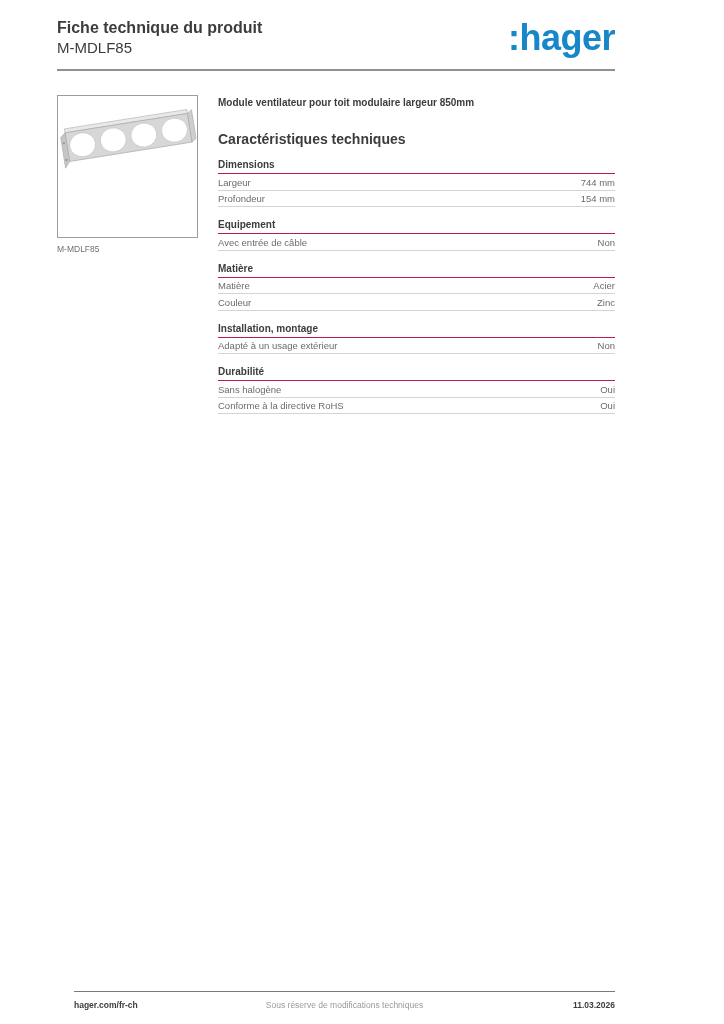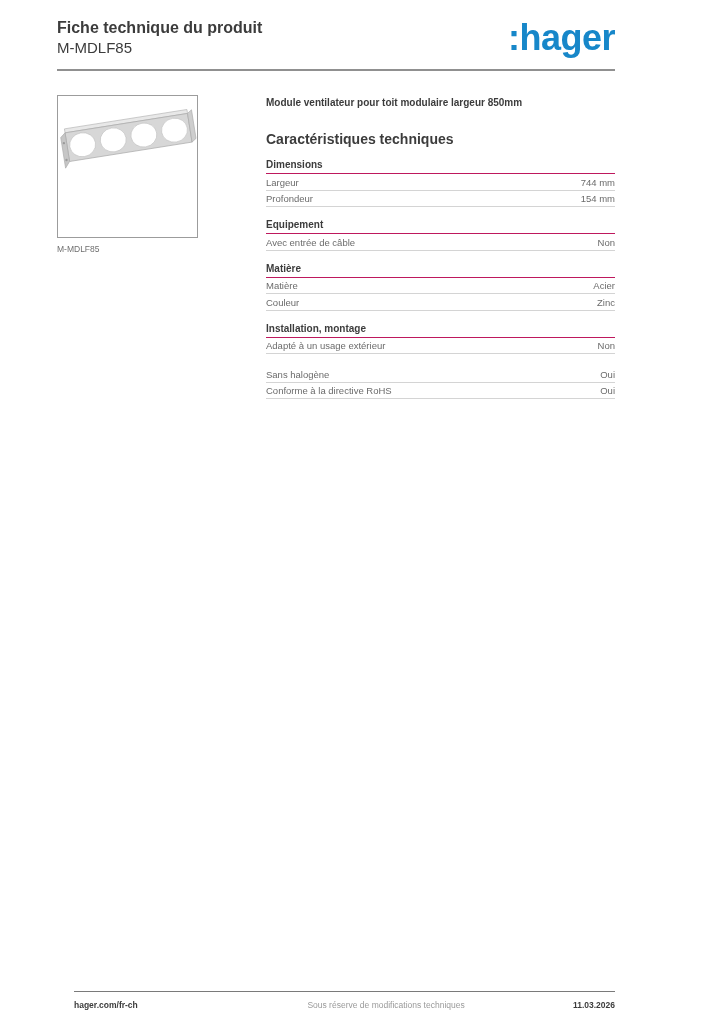--- a/index.html
+++ b/index.html
@@ -11,36 +11,36 @@
   .header h1 { font-size:16px; line-height:18px; margin:0; color:#3c3c3c; font-weight:bold; }
   .product-code { font-size:15px; line-height:17px; color:#3c3c3c; margin-top:2px; }
   .logo { font-size:36px; font-weight:bold; color:#1787c9; letter-spacing:-0.5px; line-height:28px; }
   .header-rule { margin:13px 57px 0 57px; border:none; border-top:2px solid #909090; height:0; }
 
   
   .main { display:flex; margin:24px 57px 0 57px; }
   .left-col { flex:0 0 161px; width:161px; }
   .image-box { width:139px; height:141px; border:1px solid #9c9c9c; background:#ffffff; box-sizing:content-box; }
   .caption { font-size:8.5px; color:#6f6f6f; margin-top:6px; }
-  .right-col { flex:1; min-width:0;margin-left:48px; }
+  .right-col { flex:1; min-width:0; }
 
   .description { font-size:10px; font-weight:bold; color:#3c3c3c; margin:2px 0 0 0; line-height:12px; }
   .specs-heading { font-size:14px; font-weight:bold; color:#3c3c3c; margin:24px 0 0 0; line-height:12px; }
 
   .spec-section { margin-top:12px; }
   .specs-heading + .spec-section { margin-top:14px; }
   .spec-section h3 { font-size:10px; font-weight:bold; color:#3c3c3c; margin:0; line-height:11px; padding-bottom:3px; border-bottom:1px solid #be185d; }
   .spec-row { display:flex; justify-content:space-between; align-items:baseline; font-size:9.5px; line-height:11px; color:#6b6b6b; padding:2.5px 0 2px 0; border-bottom:1px solid #d4d4d4; }
   .spec-row .label { text-align:left; }
   .spec-row .value { text-align:right; white-space:nowrap; }
 
   
   .footer { position:absolute; left:74px; right:57px; bottom:14px; border-top:1px solid #7a7a7a; padding-top:8px; display:flex; align-items:baseline; font-size:8.5px; line-height:10px; }
   .footer .website { font-weight:bold; color:#3c3c3c; flex:1; }
-  .footer .disclaimer { color:#9a9a9a; flex:1.6; text-align:right; }
+  .footer .disclaimer { color:#9a9a9a; flex:1.6; text-align:center; }
   .footer .date { font-weight:bold; color:#3c3c3c; flex:1; text-align:right; }
 </style>
 </head>
 <body>
 
 <div class="page">
 
   <header class="header">
     <div class="header-text">
       <h1>Fiche technique du produit</h1>
@@ -110,20 +110,21 @@
 
       <div class="spec-section">
         <h3>Installation, montage</h3>
         <div class="spec-row">
           <span class="label">Adapté à un usage extérieur</span>
           <span class="value">Non</span>
         </div>
       </div>
 
       <div class="spec-section">
+        <h3>Durabilité</h3>
         <div class="spec-row">
           <span class="label">Sans halogène</span>
           <span class="value">Oui</span>
         </div>
         <div class="spec-row">
           <span class="label">Conforme à la directive RoHS</span>
           <span class="value">Oui</span>
         </div>
       </div>
     </section>

